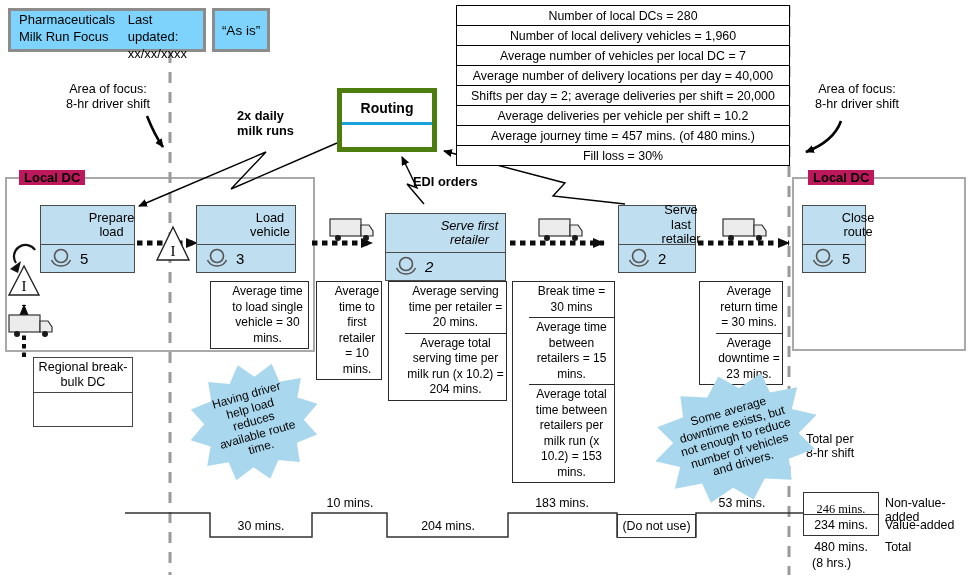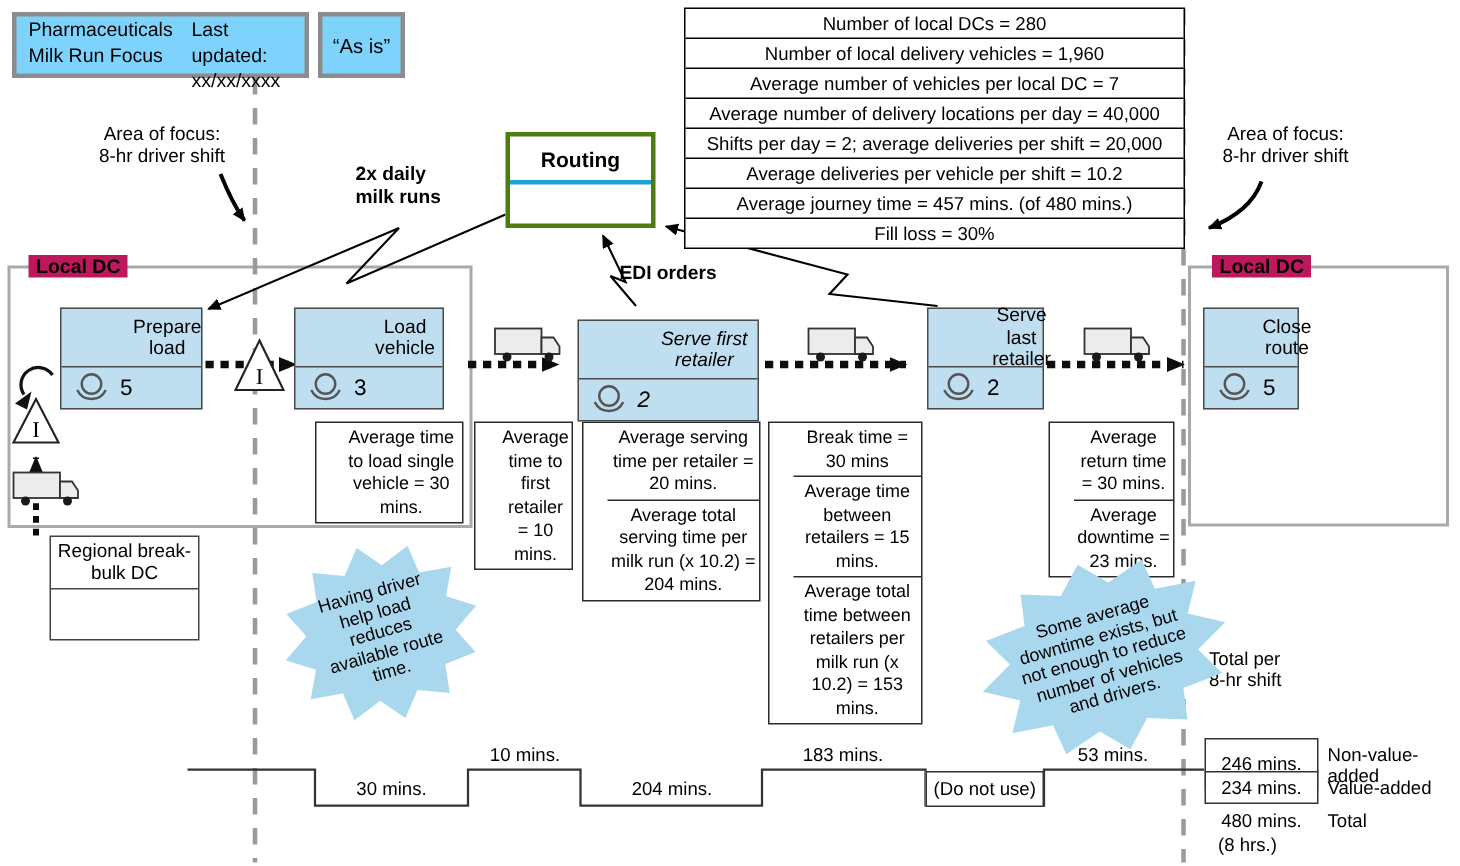--- a/index.html
+++ b/index.html
@@ -10,21 +10,21 @@
   
   .hdr-box{border:3px solid #8c8c8c;background:#7dd3fc;z-index:2;display:flex;flex-direction:row;justify-content:center;}
   .hdr-title{font-size:13px;line-height:17px;padding-left:8px;}
   .asis{align-items:center;justify-content:center;display:flex;font-size:13.5px;}
   
   .stats{border:1px solid #000;background:#fff;z-index:2;}
   .stats .row{height:19px;display:flex;align-items:center;justify-content:center;
               font-size:12.4px;border-bottom:1px solid #000;}
   .stats .row:last-child{border-bottom:none;}
   
-  .routing{border:3px solid #4d7c0f;background:#fff;z-index:2;}
+  .routing{border:5px solid #4d7c0f;background:#fff;z-index:2;}
   .routing .cell1{height:29px;border-bottom:3px solid #1ba1dc;display:flex;align-items:center;justify-content:center;
                   font-weight:bold;font-size:14px;}
   
   .pbox{background:#bfdff1;border:1.2px solid #4a4a4a;z-index:2;display:flex;flex-direction:column;}
   .pbox .title{height:38px;border-bottom:1.2px solid #4a4a4a;display:flex;align-items:center;justify-content:center;
                text-align:center;font-size:12.8px;line-height:14.5px;padding-left:48px;}
   .pbox .crew{flex:1;display:flex;align-items:center;padding-left:7px;gap:6px;font-size:15px;}
   
   .dc{border:2px solid #a9a9a9;z-index:0;}
   .dc-label{position:absolute;background:#be185d;padding:0 5px;font-weight:bold;font-size:13px;z-index:2;}
@@ -239,21 +239,21 @@
   <div class="abs tl-lbl" style="left:315px;top:496px;width:70px;">10 mins.</div>
   <div class="abs tl-lbl" style="left:410px;top:519px;width:76px;">204 mins.</div>
   <div class="abs tl-lbl" style="left:524px;top:496px;width:76px;">183 mins.</div>
   <div class="abs dnu" style="left:617px;top:514px;width:79px;height:24px;">(Do not use)</div>
   <div class="abs tl-lbl" style="left:707px;top:496px;width:70px;">53 mins.</div>
 
   <div class="abs totlbl" style="left:806px;top:432px;">
     <div>Total per</div>
     <div>8-hr shift</div>
   </div>
-  <div class="abs totbox" style="left:803px;top:492px;width:76px;height:34px;">246 mins.</div>
+  <div class="abs totbox" style="left:803px;top:492px;width:76px;height:34px;font-family:Liberation Serif, serif;">246 mins.</div>
   <div class="abs totlbl" style="left:885px;top:496px;">Non-value-added</div>
   <div class="abs totbox" style="left:803px;top:514px;width:76px;height:22px;">234 mins.</div>
   <div class="abs totlbl" style="left:885px;top:518px;">Value-added</div>
   <div class="abs totlbl" style="left:803px;top:540px;width:76px;text-align:center;">480 mins.</div>
   <div class="abs totlbl" style="left:885px;top:540px;">Total</div>
   <div class="abs totlbl" style="left:812px;top:556px;">(8 hrs.)</div>
 
 </div>
 
 </body></html>

